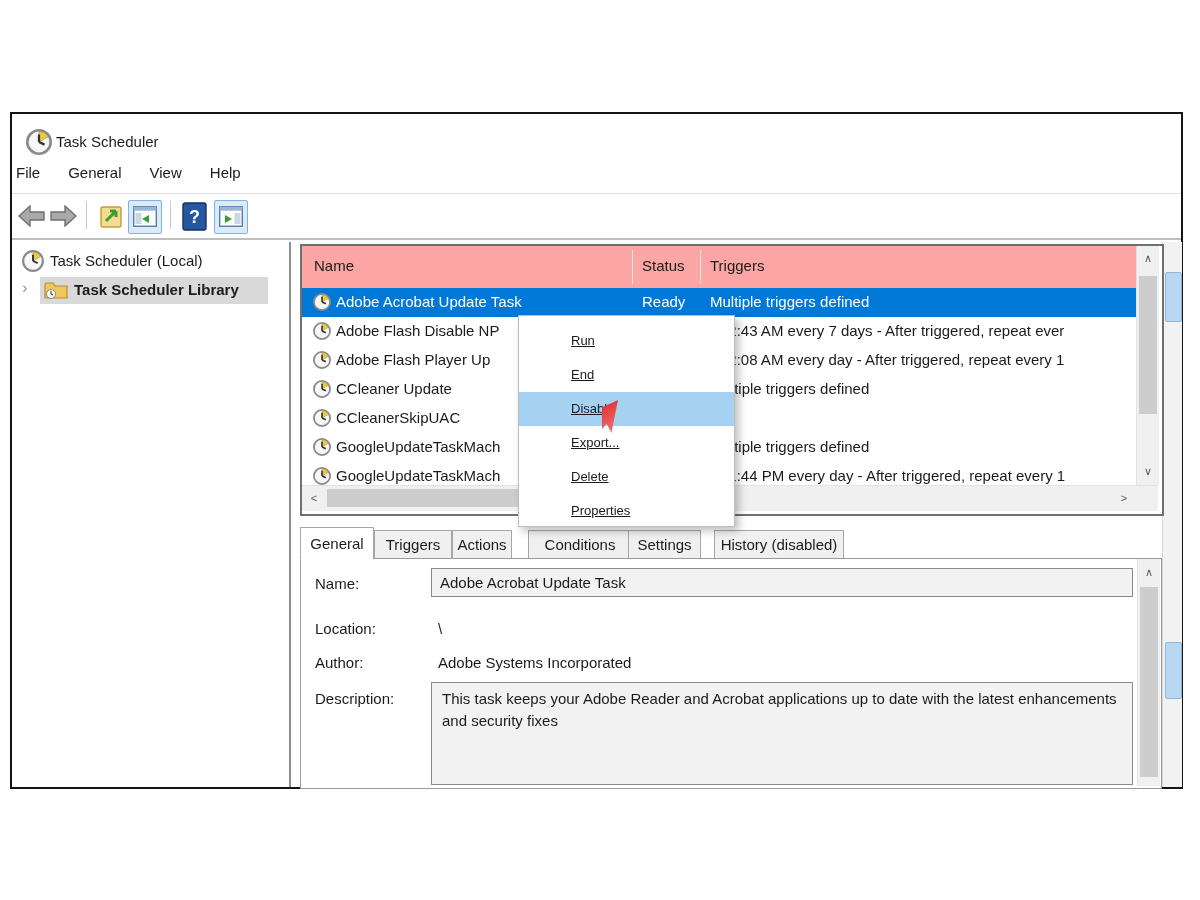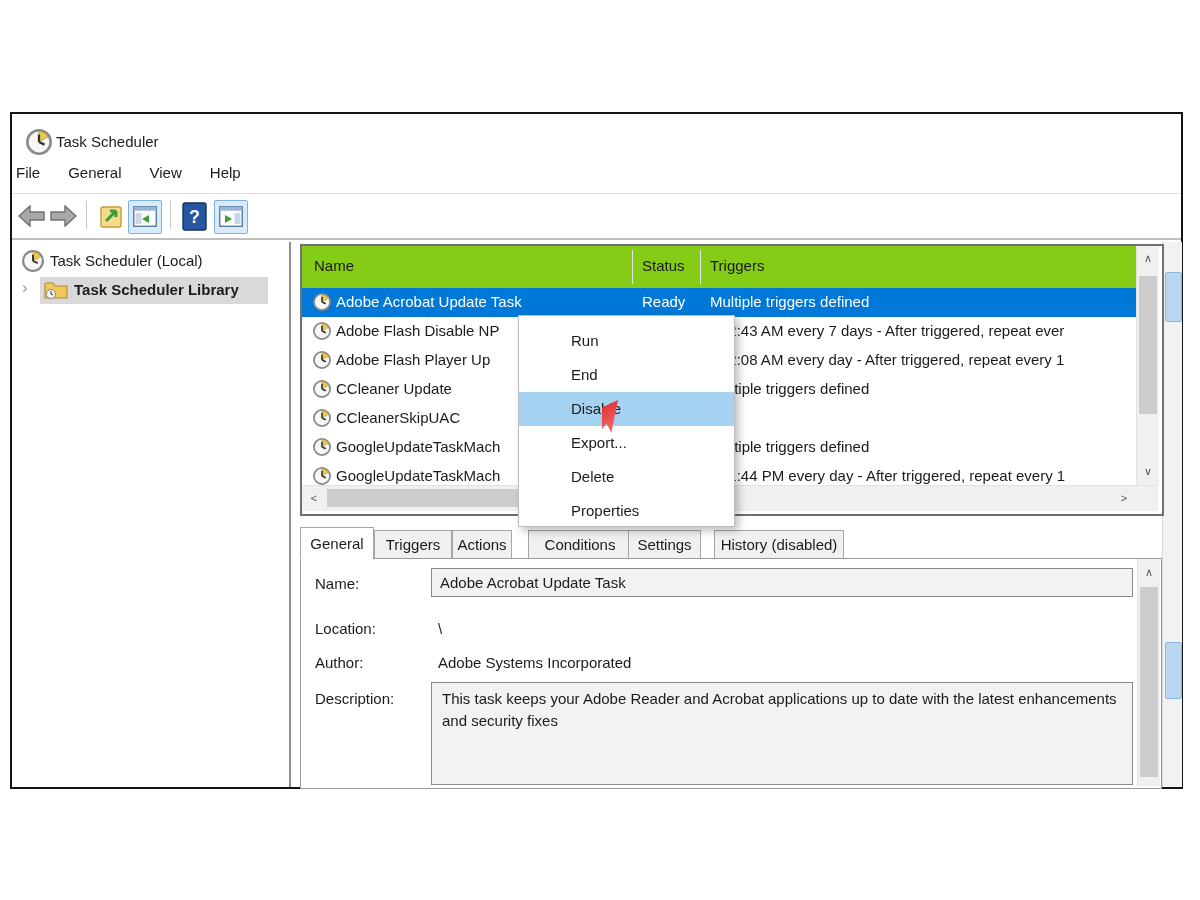--- a/index.html
+++ b/index.html
@@ -16,21 +16,21 @@
   .menu-item{font-size:15px;padding:4px 14px 4px 14px;cursor:default;}
   .toolbar{left:0;top:81px;width:100%;height:45px;border-bottom:2px solid #bfbfbf;box-sizing:border-box;}
   .tool-sep{top:6px;width:1px;height:28px;background:#c9c9c9;}
   .tool-sel{border:1px solid #7fb2e0;background:#d9eafa;border-radius:2px;}
   
   .tree-label{font-size:15px;}
   .tree-sel{background:#d9d9d9;}
   .splitter{left:277px;top:128px;width:2px;bottom:0;background:#8f8f8f;}
   
   .listpane{left:288px;top:130px;width:860px;height:268px;border:2px solid #707070;background:#fff;overflow:hidden;}
-  .lp-header{left:0;top:0;width:834px;height:42px;background:#84cc16;border-bottom:1px solid #e0e0e0;font-size:15px;}
+  .lp-header{left:0;top:0;width:834px;height:42px;background:#fca5a5;border-bottom:1px solid #e0e0e0;font-size:15px;}
   .col-div{top:4px;width:1px;height:34px;background:#e3e3e3;}
   .lrow{left:0;width:834px;height:29px;overflow:hidden;font-size:15px;}
   .lrow.sel{background:#0078d7;color:#fff;}
   .cell-name{left:34px;top:5px;white-space:nowrap;}
   .cell-status{left:340px;top:5px;white-space:nowrap;}
   .cell-trig{left:408px;top:5px;white-space:nowrap;}
   .row-icon{left:11px;top:5px;}
   
   .sb{background:#f0f0f0;}
   .sb-btn{display:flex;align-items:center;justify-content:center;color:#555;font-size:11px;background:#f0f0f0;}
@@ -42,21 +42,21 @@
   .detailbox{left:288px;top:444px;width:860px;height:229px;border:1px solid #9a9a9a;background:#fff;overflow:hidden;}
   .fld-label{font-size:15px;}
   .fld-input{background:#f2f2f2;border:1px solid #8a8a8a;box-sizing:border-box;font-size:15px;
              display:flex;align-items:center;padding:0 8px;overflow:hidden;white-space:nowrap;}
   .fld-area{background:#f2f2f2;border:1px solid #8a8a8a;box-sizing:border-box;font-size:15px;
             padding:5px 10px;line-height:22px;overflow:hidden;}
   
   #ctxmenu{position:absolute;left:518px;top:315px;width:217px;height:212px;background:#fff;
            border:1px solid #bdbdbd;box-shadow:4px 4px 8px rgba(0,0,0,0.25);padding-top:8px;
            box-sizing:border-box;z-index:20;}
-  .ctx-item{height:34px;line-height:34px;padding-left:52px;font-size:15px;cursor:default;}
+  .ctx-item{height:34px;line-height:34px;padding-left:52px;font-size:13px;cursor:default;text-decoration:underline;}
   .ctx-item.hl{background:#a5d2f1;}
   
   .edge-strip{left:1150px;top:128px;width:19px;bottom:0;background:#f2f2f2;border-left:1px solid #d8d8d8;}
   .edge-frag{left:2px;width:15px;background:#b9d7f1;border:1px solid #8bb8e0;border-radius:2px;}
 </style>
 </head>
 <body>
 
 <svg width="0" height="0" style="position:absolute">
   <defs>

